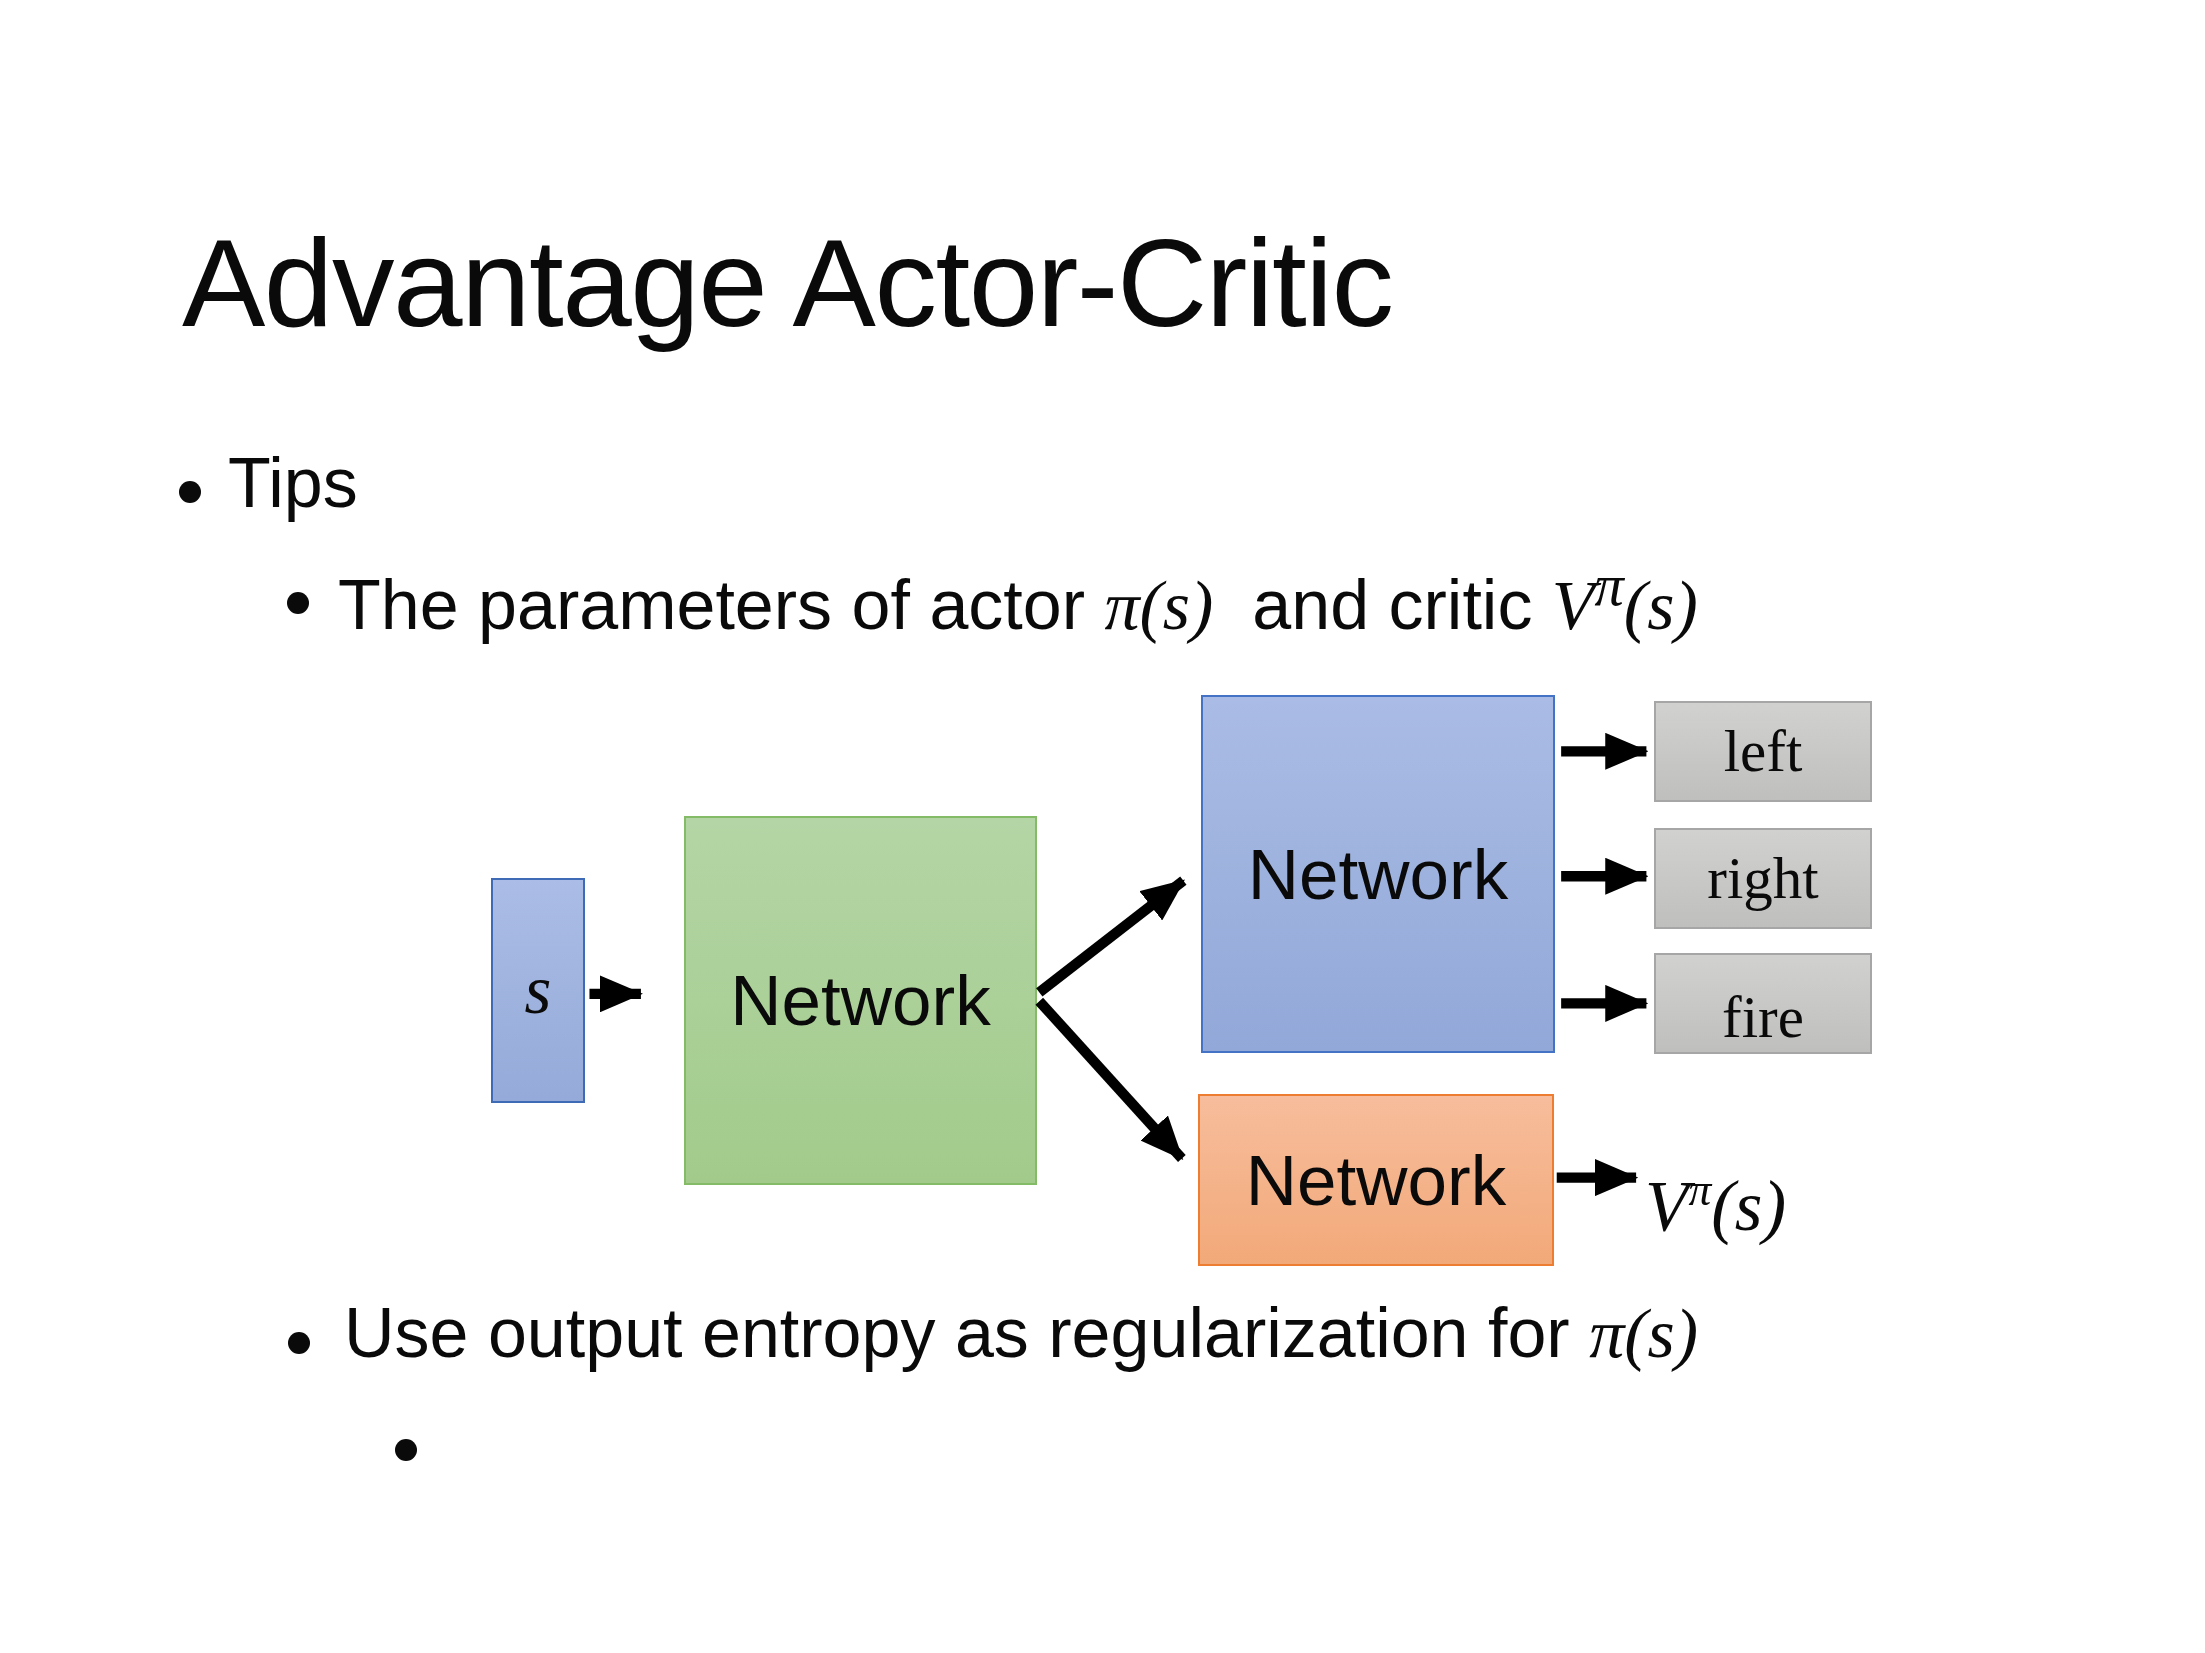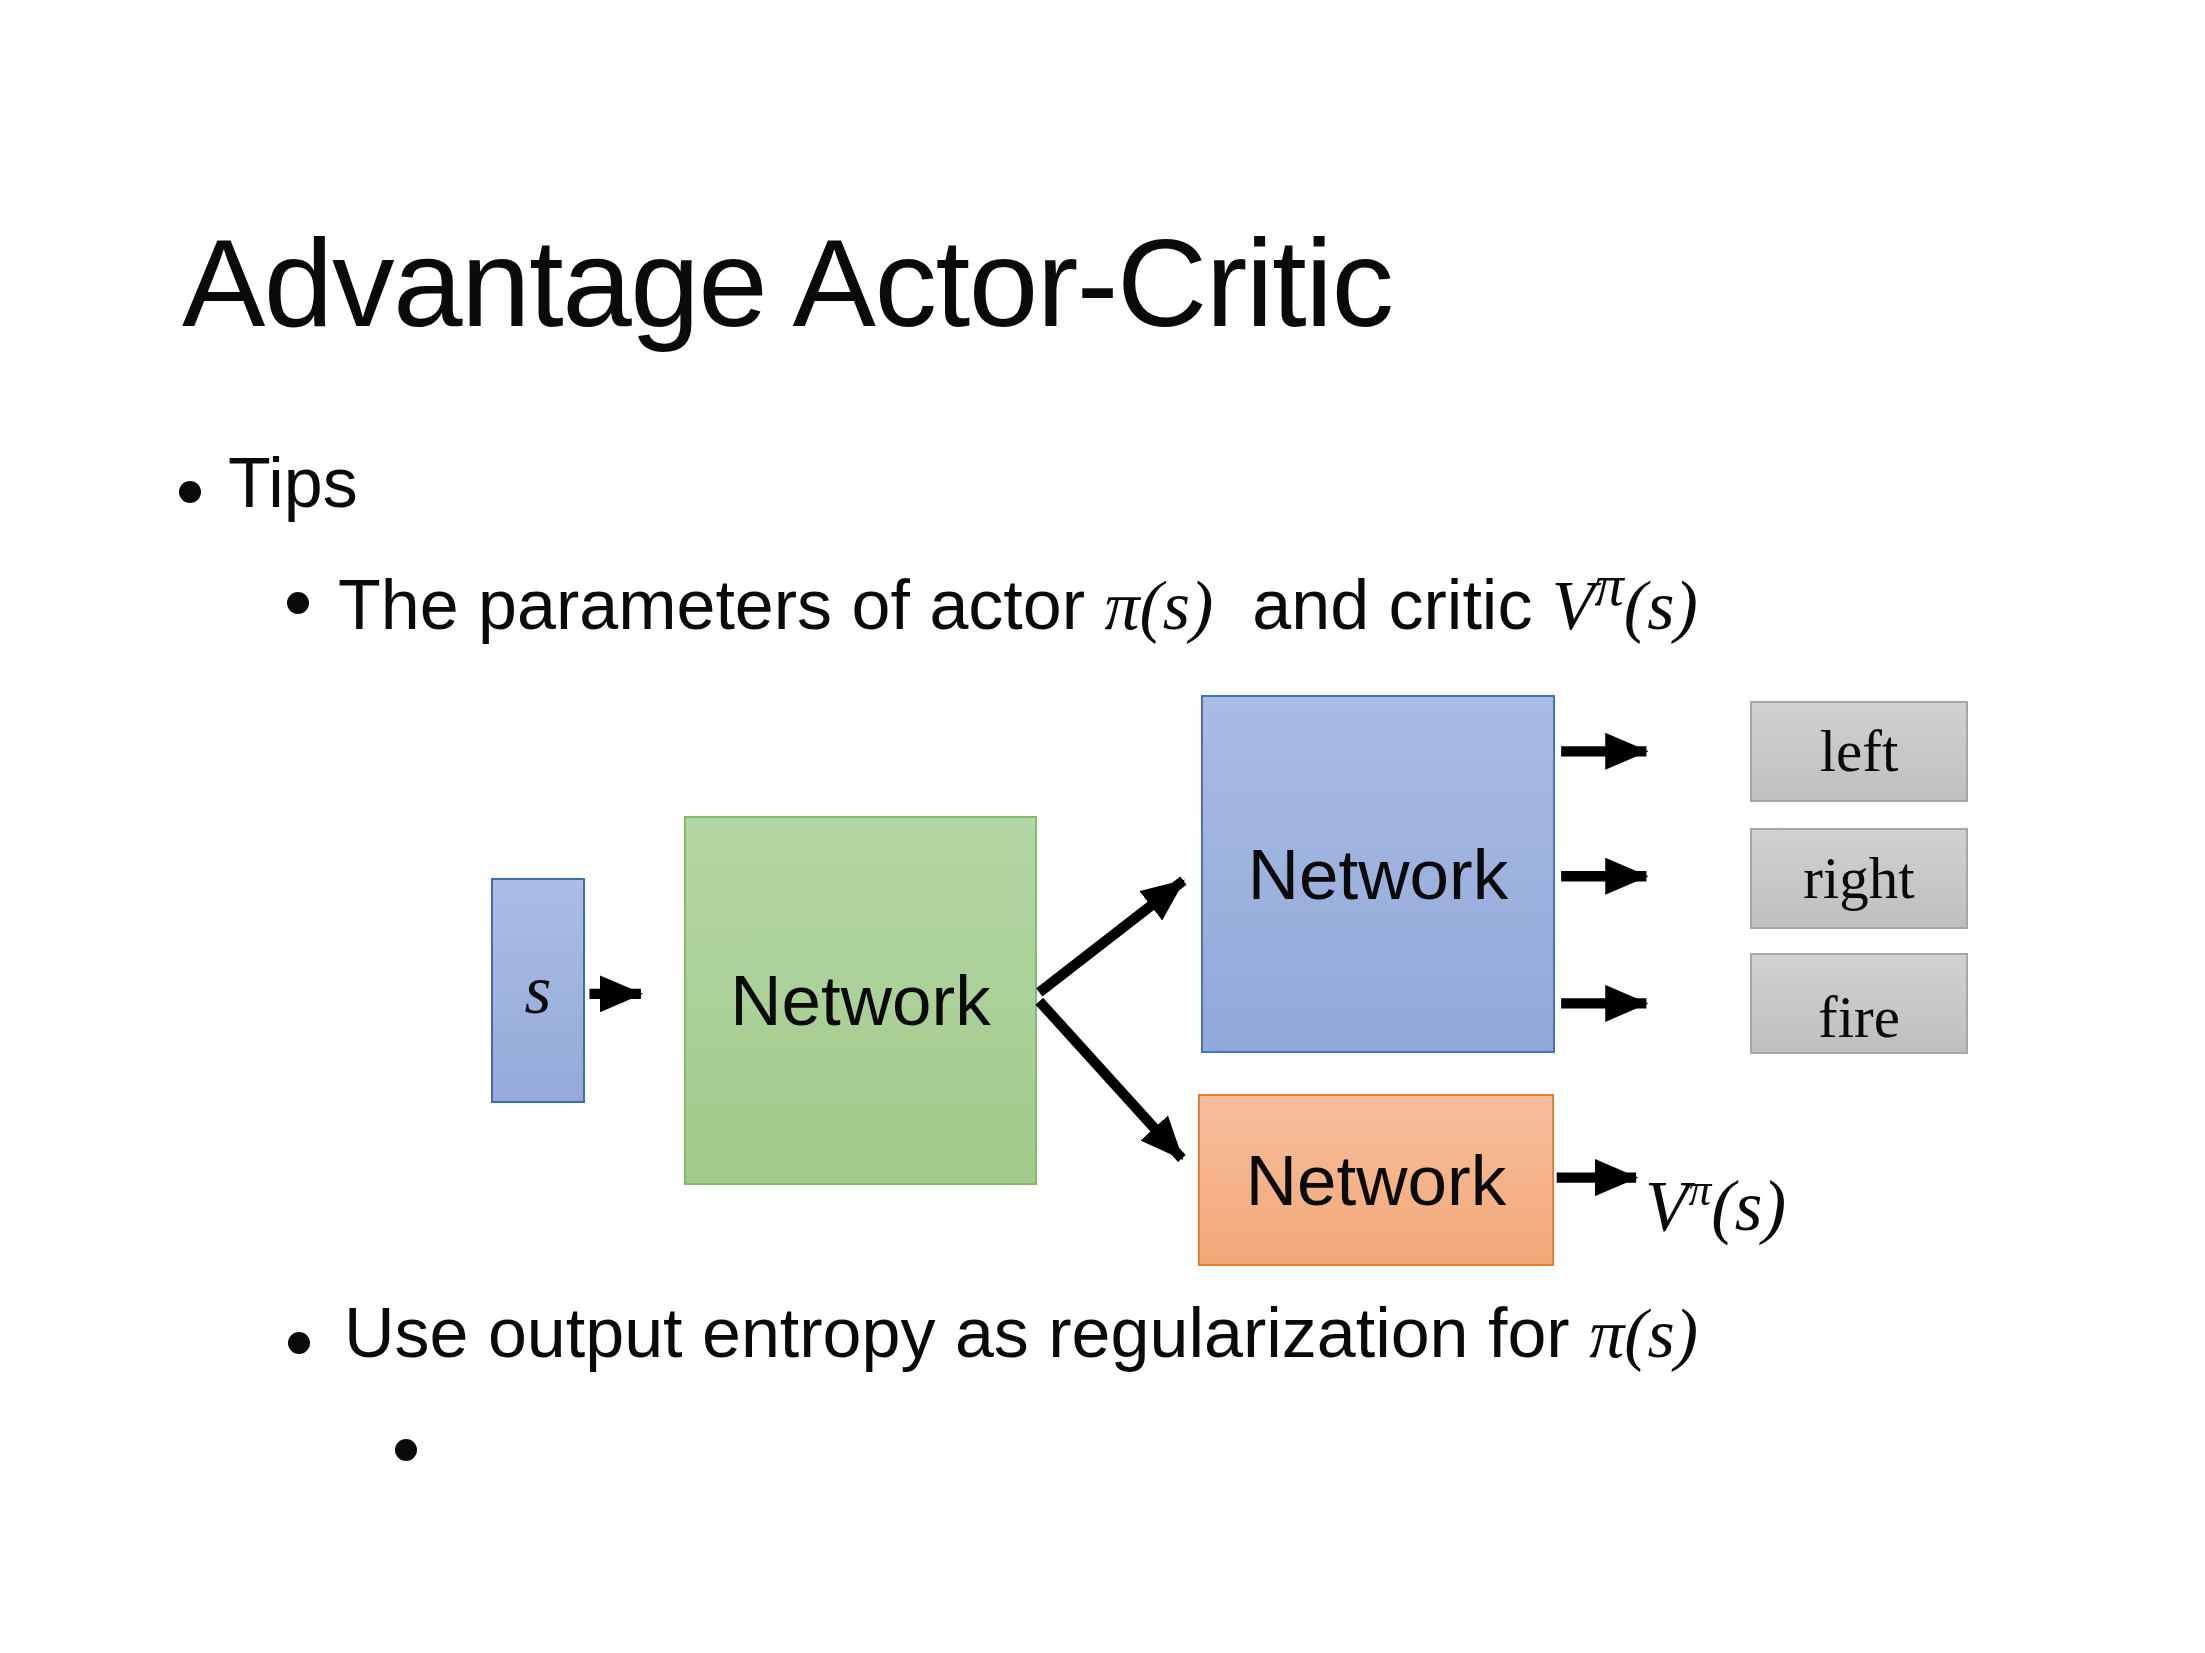--- a/index.html
+++ b/index.html
@@ -17,21 +17,21 @@
              font-family:"Liberation Serif",serif;font-style:italic;font-size:69px;}
   .box-shared{left:684px;top:816px;width:353px;height:369px;
               background:linear-gradient(180deg,#B4D5A5 0%,#A2CB8B 100%);border:2.2px solid #84BB66;
               font-size:71px;}
   .box-actor{left:1201px;top:695px;width:354px;height:358px;
              background:linear-gradient(180deg,#AABCE5 0%,#92A8D8 100%);border:2.2px solid #4472C4;
              font-size:71px;}
   .box-critic{left:1198px;top:1094px;width:356px;height:172px;
               background:linear-gradient(180deg,#F7BD9C 0%,#F2A979 100%);border:2.2px solid #ED7D31;
               font-size:71px;}
-  .box-action{left:1750px;width:218px;height:101px;
+  .box-action{left:1654px;width:218px;height:101px;
               background:linear-gradient(180deg,#D1D2D0 0%,#BFC0BE 100%);border:2.2px solid #A6A6A6;
               font-family:"Liberation Serif","DejaVu Serif",serif;font-size:59px;}
   #act-left{top:701px;} #act-right{top:828px;} #act-fire{top:953px;align-items:flex-end;}
   .vout{position:absolute;left:1645px;top:1136px;font-size:71px;white-space:nowrap;margin-top:28px;}
   svg.arrows{position:absolute;left:0;top:0;pointer-events:none;}
 </style>
 </head>
 <body>
 
 <div id="slide">

